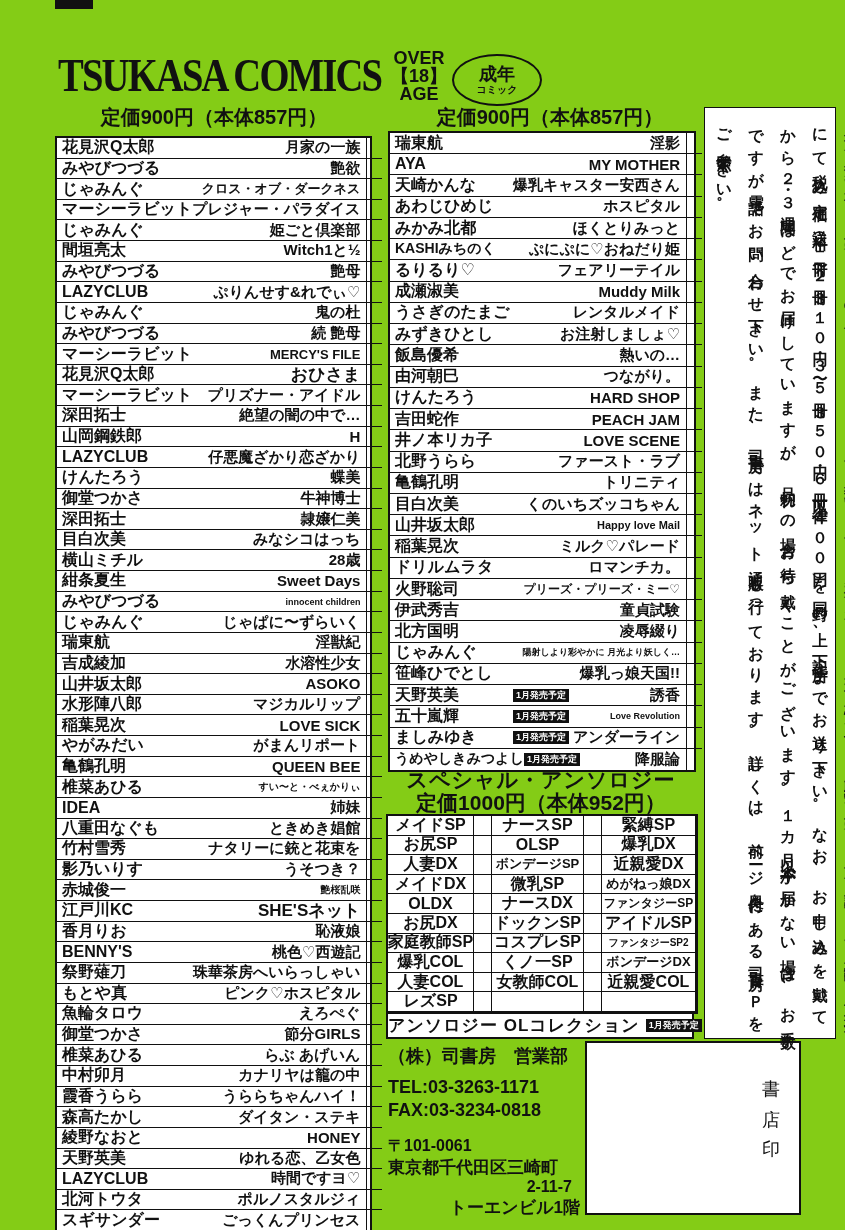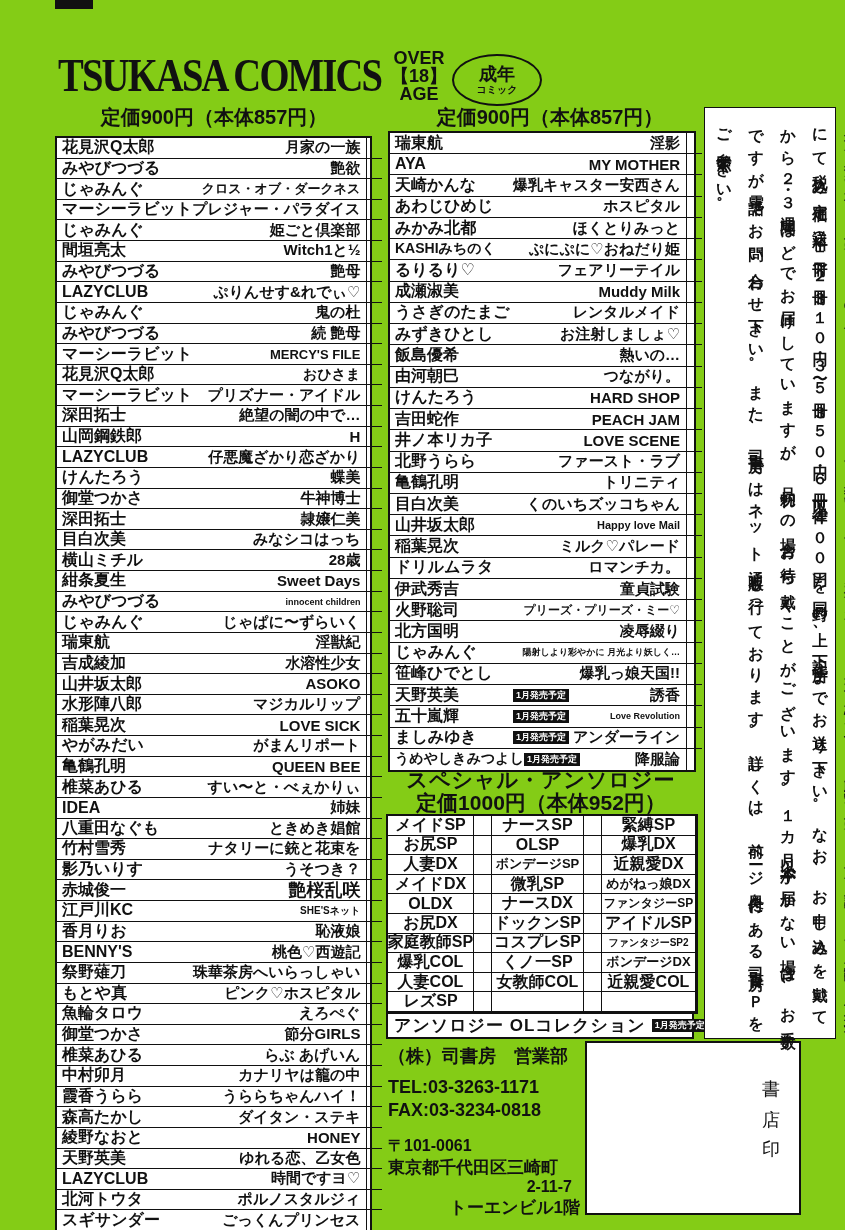--- a/index.html
+++ b/index.html
@@ -36,21 +36,21 @@
   .antho-title{position:absolute;left:388px;top:766px;width:306px;text-align:center;font-size:21px;
                font-weight:bold;white-space:nowrap;letter-spacing:1px;}
   .antho-price{position:absolute;left:388px;top:789px;width:306px;text-align:center;font-size:21px;
                font-weight:bold;white-space:nowrap;}
   .agrid{position:absolute;left:386px;top:814px;width:308px;height:196px;border:2.2px solid #111;
          display:grid;grid-template-columns:86px 18px 92px 18px 94px 1fr;grid-auto-rows:1fr;background:#fff;}
   .acell{border-bottom:1.6px solid #111;border-right:1.6px solid #111;display:flex;align-items:center;
          justify-content:center;font-weight:bold;overflow:hidden;white-space:nowrap;}
   .acell.endcol{border-right:none;}
   .afooter{position:absolute;left:386px;top:1012px;width:308px;height:27px;border:2.2px solid #111;
-           display:flex;align-items:center;background:#fff;padding-left:6px;box-sizing:border-box;}
+           display:flex;align-items:center;background:#fff;box-sizing:border-box;}
   .afooter .flabel{font-weight:bold;font-size:17px;white-space:nowrap;letter-spacing:1px;}
   .afooter .fcell{width:16px;align-self:stretch;border-left:1.7px solid #111;margin-left:3px;}
   .afooter .badge{margin-left:6px;}
 
   
   .contact{position:absolute;left:388px;top:1044px;width:196px;font-weight:bold;}
   .contact .co{font-size:18px;margin-bottom:8px;white-space:nowrap;}
   .contact .tel,.contact .fax{font-size:18px;line-height:23px;white-space:nowrap;}
   .contact .postal{font-size:16px;margin-top:14px;}
   .contact .addr1{font-size:17px;line-height:21px;white-space:nowrap;}
@@ -141,21 +141,21 @@
         <span class="title" style="font-size: 15px;">続 艶母</span>
         <span class="ocell"></span>
       </div>
       <div class="brow">
         <span class="author" style="font-size: 16px;">マーシーラビット</span>
         <span class="title" style="font-size: 13px;">MERCY'S FILE</span>
         <span class="ocell"></span>
       </div>
       <div class="brow">
         <span class="author" style="font-size: 16px;">花見沢Q太郎</span>
-        <span class="title" style="font-size: 14px;">おひさま</span>
+        <span class="title" style="font-size: 17px;">おひさま</span>
         <span class="ocell"></span>
       </div>
       <div class="brow">
         <span class="author" style="font-size: 16px;">マーシーラビット</span>
         <span class="title" style="font-size: 15px;">プリズナー・アイドル</span>
         <span class="ocell"></span>
       </div>
       <div class="brow">
         <span class="author" style="font-size: 16px;">深田拓士</span>
         <span class="title" style="font-size: 15px;">絶望の闇の中で…</span>
@@ -241,21 +241,21 @@
         <span class="title" style="font-size: 15px;">がまんリポート</span>
         <span class="ocell"></span>
       </div>
       <div class="brow">
         <span class="author" style="font-size: 16px;">亀鶴孔明</span>
         <span class="title" style="font-size: 15px;">QUEEN BEE</span>
         <span class="ocell"></span>
       </div>
       <div class="brow">
         <span class="author" style="font-size: 16px;">椎菜あひる</span>
-        <span class="title" style="font-size: 15px;">すい〜と・べぇかりぃ</span>
+        <span class="title" style="font-size: 10px;">すい〜と・べぇかりぃ</span>
         <span class="ocell"></span>
       </div>
       <div class="brow">
         <span class="author" style="font-size: 16px;">IDEA</span>
         <span class="title" style="font-size: 15px;">姉妹</span>
         <span class="ocell"></span>
       </div>
       <div class="brow">
         <span class="author" style="font-size: 16px;">八重田なぐも</span>
         <span class="title" style="font-size: 15px;">ときめき娼館</span>
@@ -266,26 +266,26 @@
         <span class="title" style="font-size: 15px;">ナタリーに銃と花束を</span>
         <span class="ocell"></span>
       </div>
       <div class="brow">
         <span class="author" style="font-size: 16px;">影乃いりす</span>
         <span class="title" style="font-size: 15px;">うそつき？</span>
         <span class="ocell"></span>
       </div>
       <div class="brow">
         <span class="author" style="font-size: 16px;">赤城俊一</span>
-        <span class="title" style="font-size: 18px; text-align: right;">艶桜乱咲</span>
+        <span class="title" style="font-size: 10px; text-align: right;">艶桜乱咲</span>
         <span class="ocell"></span>
       </div>
       <div class="brow">
         <span class="author" style="font-size: 16px;">江戸川KC</span>
-        <span class="title" style="font-size: 10px;">SHE'Sネット</span>
+        <span class="title" style="font-size: 17px;">SHE'Sネット</span>
         <span class="ocell"></span>
       </div>
       <div class="brow">
         <span class="author" style="font-size: 16px;">香月りお</span>
         <span class="title" style="font-size: 15px;">恥液娘</span>
         <span class="ocell"></span>
       </div>
       <div class="brow">
         <span class="author" style="font-size: 16px;">BENNY'S</span>
         <span class="title" style="font-size: 15px;">桃色♡西遊記</span>
@@ -457,27 +457,27 @@
         <span class="author" style="font-size: 16px;">稲葉晃次</span>
         <span class="title" style="font-size: 15px;">ミルク♡パレード</span>
         <span class="ocell"></span>
       </div>
       <div class="brow">
         <span class="author" style="font-size: 16px;">ドリルムラタ</span>
         <span class="title" style="font-size: 15px;">ロマンチカ。</span>
         <span class="ocell"></span>
       </div>
       <div class="brow">
+        <span class="author" style="font-size: 16px;">火野聡司</span>
+        <span class="title" style="font-size: 12px;">プリーズ・プリーズ・ミー♡</span>
+        <span class="ocell"></span>
+      </div>
+      <div class="brow">
         <span class="author" style="font-size: 16px;">伊武秀吉</span>
         <span class="title" style="font-size: 15px;">童貞試験</span>
-        <span class="ocell"></span>
-      </div>
-      <div class="brow">
-        <span class="author" style="font-size: 16px;">火野聡司</span>
-        <span class="title" style="font-size: 12px;">プリーズ・プリーズ・ミー♡</span>
         <span class="ocell"></span>
       </div>
       <div class="brow">
         <span class="author" style="font-size: 16px;">北方国明</span>
         <span class="title" style="font-size: 15px; text-align: right;">凌辱綴り</span>
         <span class="ocell"></span>
       </div>
       <div class="brow">
         <span class="author" style="font-size: 16px;">じゃみんぐ</span>
         <span class="title" style="font-size: 9px;">陽射しより彩やかに 月光より妖しく…</span>

